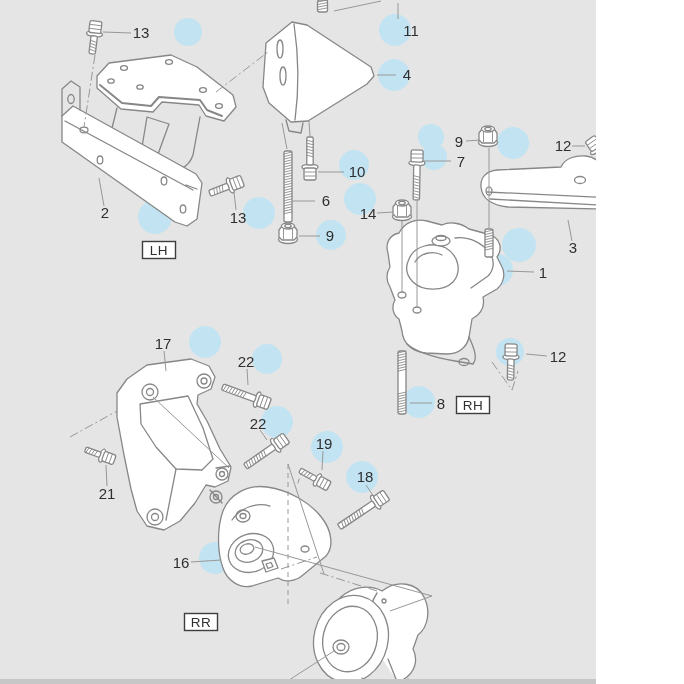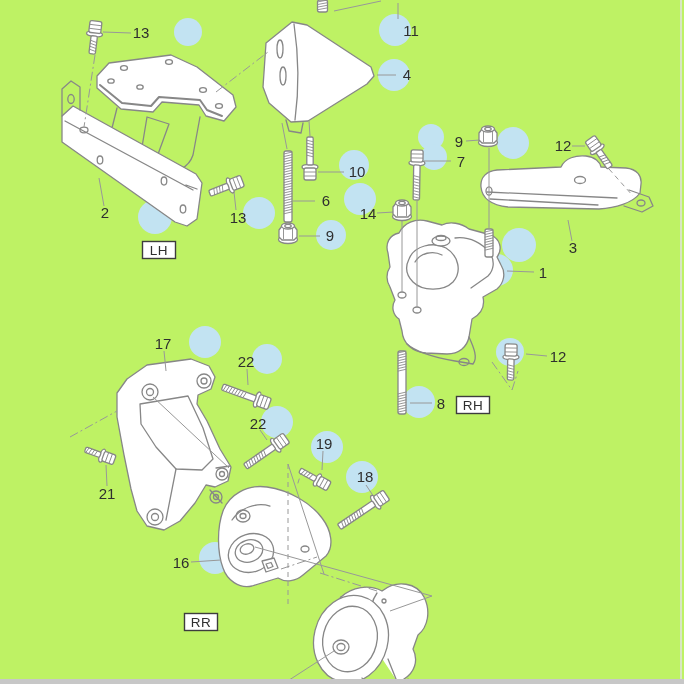--- a/index.html
+++ b/index.html
@@ -1,16 +1,16 @@
 <!DOCTYPE html>
 <html><head>
 <meta charset="utf-8">
 <style>
   html,body{margin:0;padding:0;background:#ffffff;}
-  .stage{position:relative;width:684px;height:684px;background:#bef264;overflow:hidden;
+  .stage{position:relative;width:596px;height:684px;background:#e5e5e5;overflow:hidden;
          font-family:"Liberation Sans","DejaVu Sans",sans-serif;}
   svg{display:block;}
   .ln{stroke:#878787;stroke-width:1.3;fill:none;stroke-linecap:round;stroke-linejoin:round;}
   .f{fill:#ffffff;}
   .bold{stroke-width:2;}
   .thin{stroke:#989898;stroke-width:1;fill:none;}
   .th{stroke:#8a8a8a;stroke-width:.9;}
   .dash{stroke-dasharray:5,4;}
   .dashdot{stroke-dasharray:9,3,2,3;}
   text.callout{font:15px "Liberation Sans","DejaVu Sans",sans-serif;fill:#2f2f2f;}

